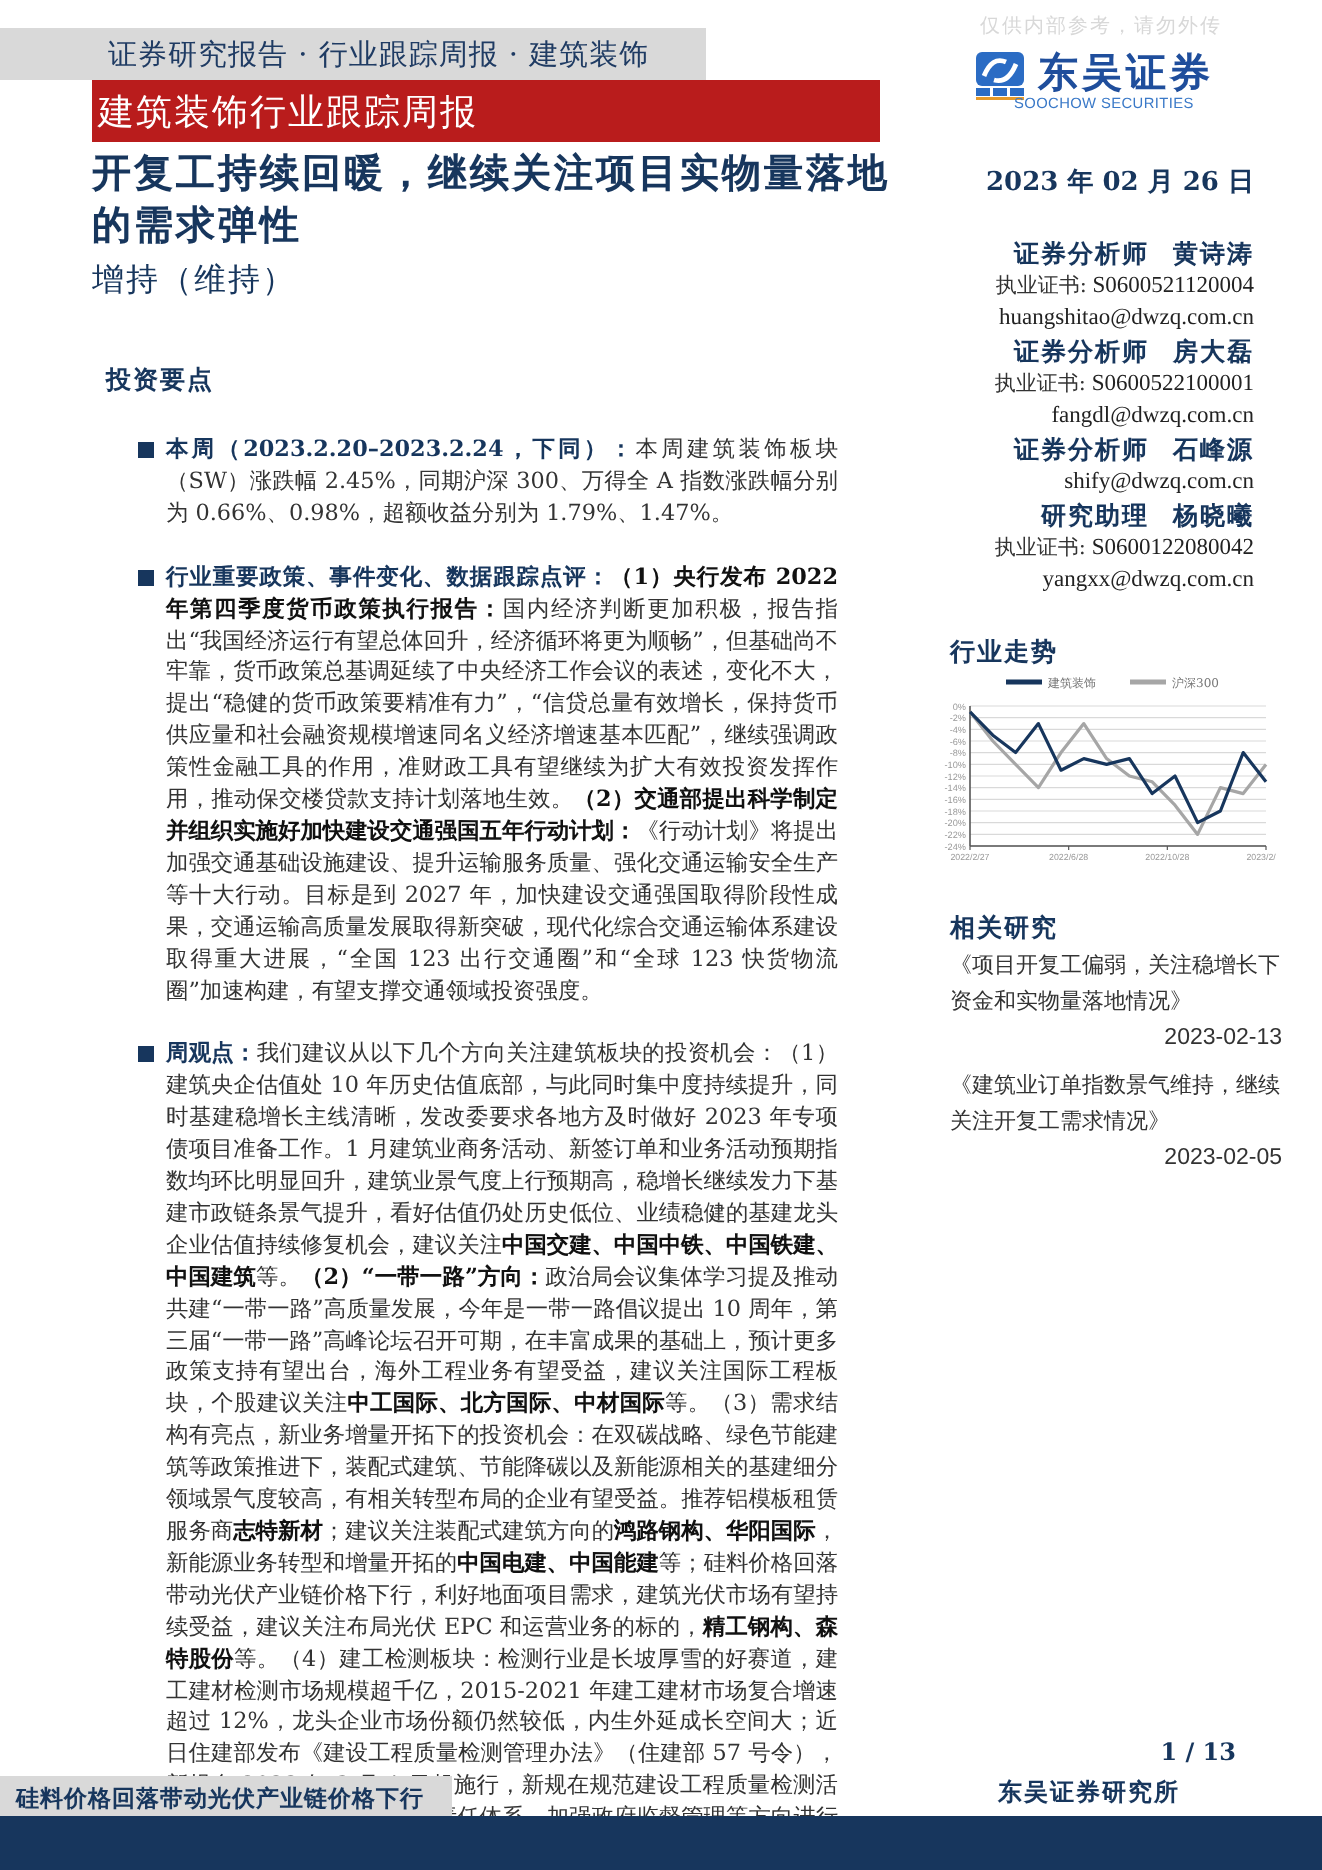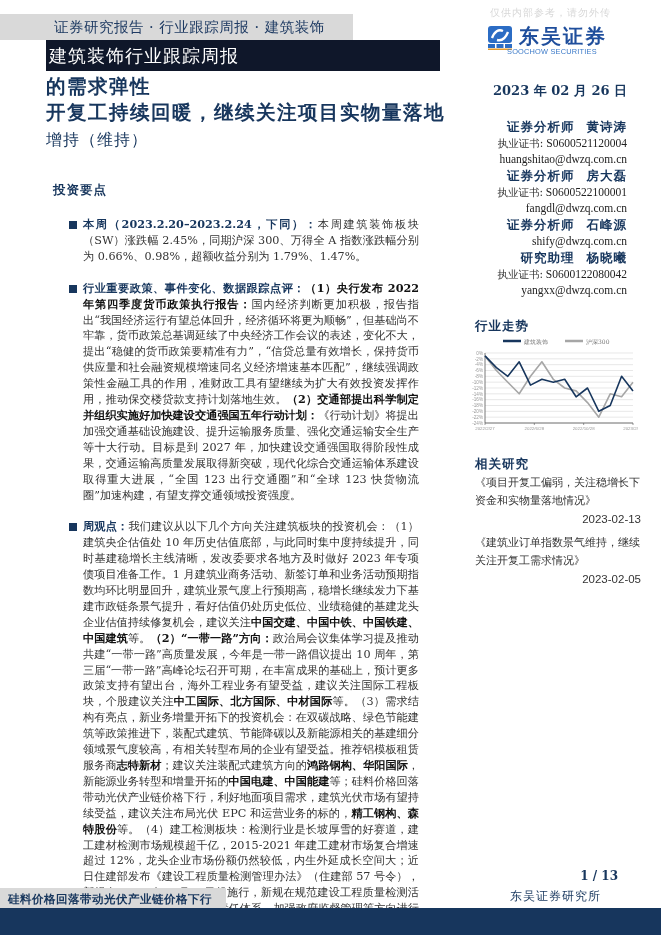--- a/index.html
+++ b/index.html
@@ -2,21 +2,21 @@
 <html><head>
 <meta charset="utf-8">
 <style>
   html, body { margin:0; padding:0; background:#fff; }
   body { width:661px; height:935px; position:relative; overflow:hidden;
          font-family:"DejaVu Serif","Liberation Serif",serif; color:#222; }
   .abs { position:absolute; }
   .watermark { left:490px; top:6px; font-size:10px; color:#d8d8d8; letter-spacing:1px; }
   .topbar { left:0; top:14px; width:353px; height:26px; background:#d9d9d9; }
   .topbar span { position:absolute; left:54px; top:4px; font-size:14.5px; color:#1f3b63; letter-spacing:0.5px; }
-  .navybar { left:46px; top:40px; width:394px; height:31px; background:#0f172a; }
+  .navybar { left:46px; top:40px; width:394px; height:31px; background:#b91c1c; }
   .navybar span { position:absolute; left:3px; top:4px; font-size:18px; color:#fff; letter-spacing:1px; }
   .logo { left:488px; top:26px; width:170px; height:30px; }
   .logo .mark { position:absolute; left:0; top:0; width:24px; height:24px; }
   .logo .cn { position:absolute; left:31px; top:-3px; font-family:Liberation Serif, serif; font-weight:bold;
               font-size:20px; color:#1f4e9c; letter-spacing:2px; }
   .logo .en { position:absolute; left:19px; top:21px; font-family:Liberation Sans, sans-serif; font-size:7.4px; color:#3a79c8; letter-spacing:0.2px; }
   .title { left:46px; top:74px; width:420px; font-size:19.5px; font-weight:bold; color:#17365d; line-height:26px; letter-spacing:1.5px; }
   .rating { left:46px; top:130px; font-size:16px; color:#17365d; letter-spacing:1px; }
   .date { right:34px; top:82px; font-size:13px; font-weight:bold; color:#17365d; }
   .analysts { right:34px; top:118px; width:200px; text-align:right; }
@@ -30,21 +30,21 @@
   .pt { position:relative; padding-left:14px; margin:16px; }
   .pt .sq { position:absolute; left:0; top:4px; width:8px; height:8px; background:#17365d; }
   .pt b { color:#111; }
   .pt .lead { color:#17365d; font-weight:bold; }
   .trend-h { left:475px; top:318px; }
   .chart { left:463px; top:335px; width:175px; height:100px; }
   .related-h { left:475px; top:456px; }
   .related { left:475px; top:474px; width:166px; font-size:11px; line-height:18px; color:#333; }
   .related .d { text-align:right; font-family:"Liberation Sans",sans-serif; font-size:11.5px; }
   .pagenum { right:43px; top:869px; font-size:12px; font-weight:bold; color:#17365d; }
-  .institute { right:60px; top:888px; font-size:12px; font-weight:normal; color:#17365d; letter-spacing:1px; }
+  .institute { right:71px; top:888px; font-size:12px; font-weight:bold; color:#17365d; letter-spacing:1px; }
   .footgray { left:0; top:888px; width:226px; height:22px; background:#d9d9d9; }
   .footgray span { position:absolute; left:8px; top:4px; font-size:11.5px; font-weight:bold; color:#17365d; letter-spacing:0.5px; }
   .footnavy { left:0; top:908px; width:661px; height:27px; background:#17365d; }
 </style>
 </head>
 <body>
 
 <div class="abs watermark">仅供内部参考，请勿外传</div>
 
 <div class="abs topbar">
@@ -61,22 +61,22 @@
     <rect x="0" y="18" width="7" height="4" fill="#2b6cc4"></rect>
     <rect x="8.5" y="18" width="7" height="4" fill="#2b6cc4"></rect>
     <rect x="17" y="18" width="7" height="4" fill="#2b6cc4"></rect>
     <rect x="0" y="22.5" width="24" height="1.5" fill="#e59a2a"></rect>
   </svg>
   <span class="cn">东吴证券</span>
   <span class="en">SOOCHOW SECURITIES</span>
 </div>
 
 <div class="abs title">
+  <div>开复工持续回暖，继续关注项目实物量落地</div>
   <div>的需求弹性</div>
-  <div>开复工持续回暖，继续关注项目实物量落地</div>
 </div>
 <div class="abs rating">增持（维持）</div>
 
 <div class="abs date">2023 年 02 月 26 日</div>
 
 <div class="abs analysts">
   <div>
     <div class="an-title"><span>证券分析师</span><span class="nm">黄诗涛</span></div>
     <div class="an-line"><span class="an-label">执业证书:</span> <span>S0600521120004</span></div>
     <div class="an-line">huangshitao@dwzq.com.cn</div>

